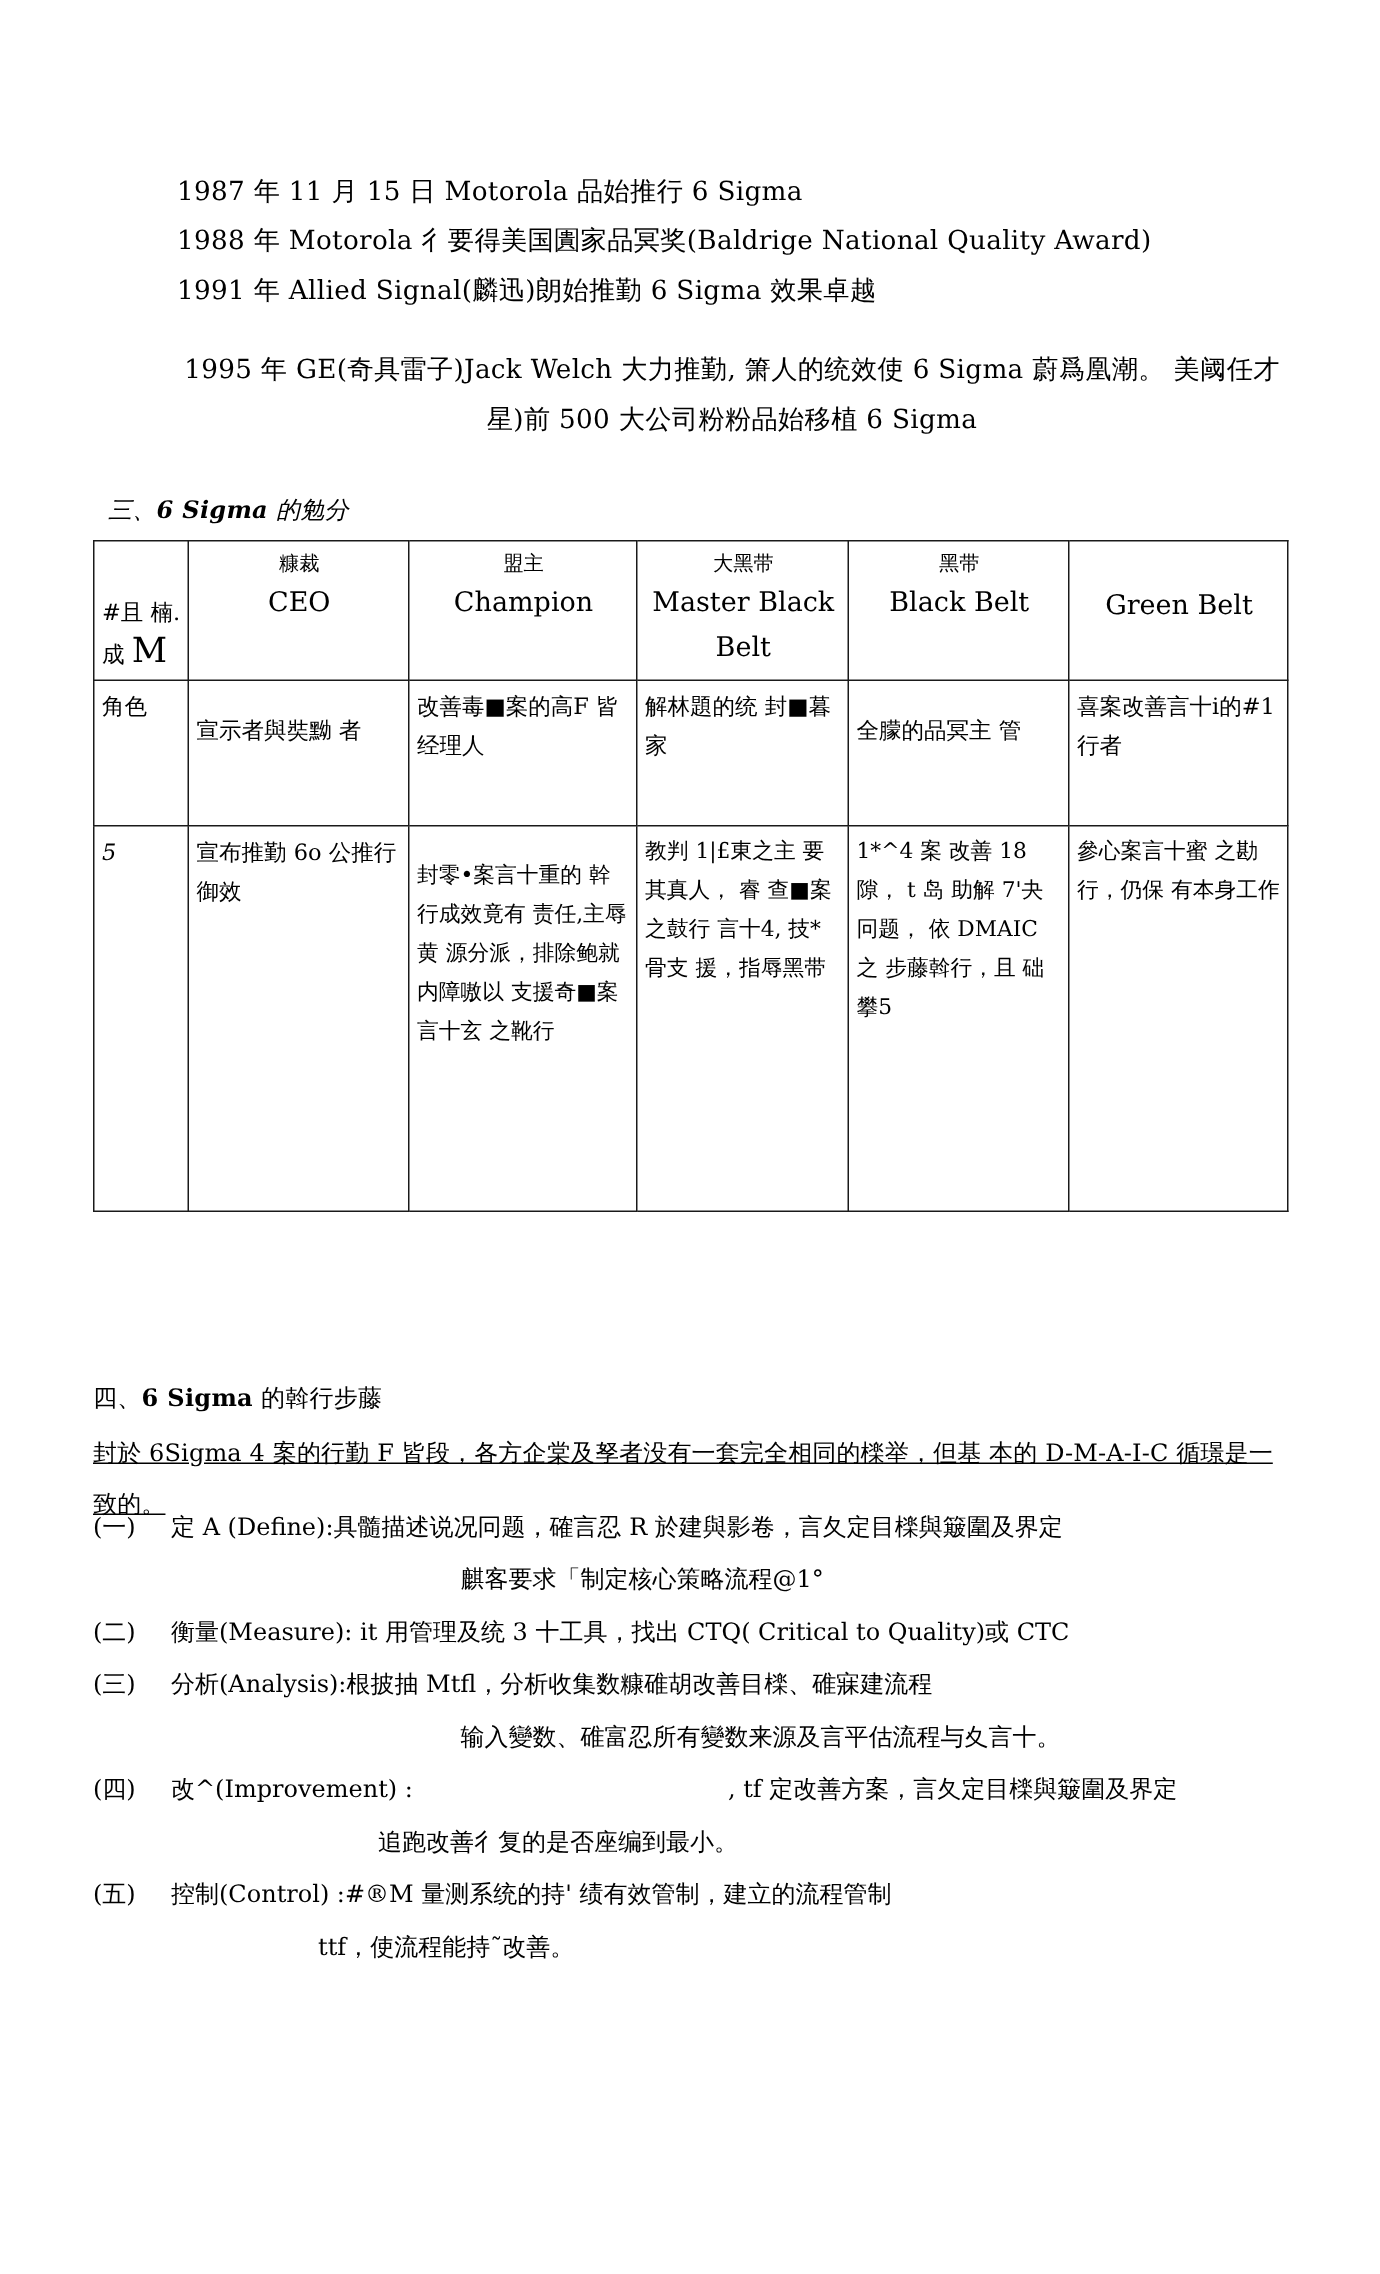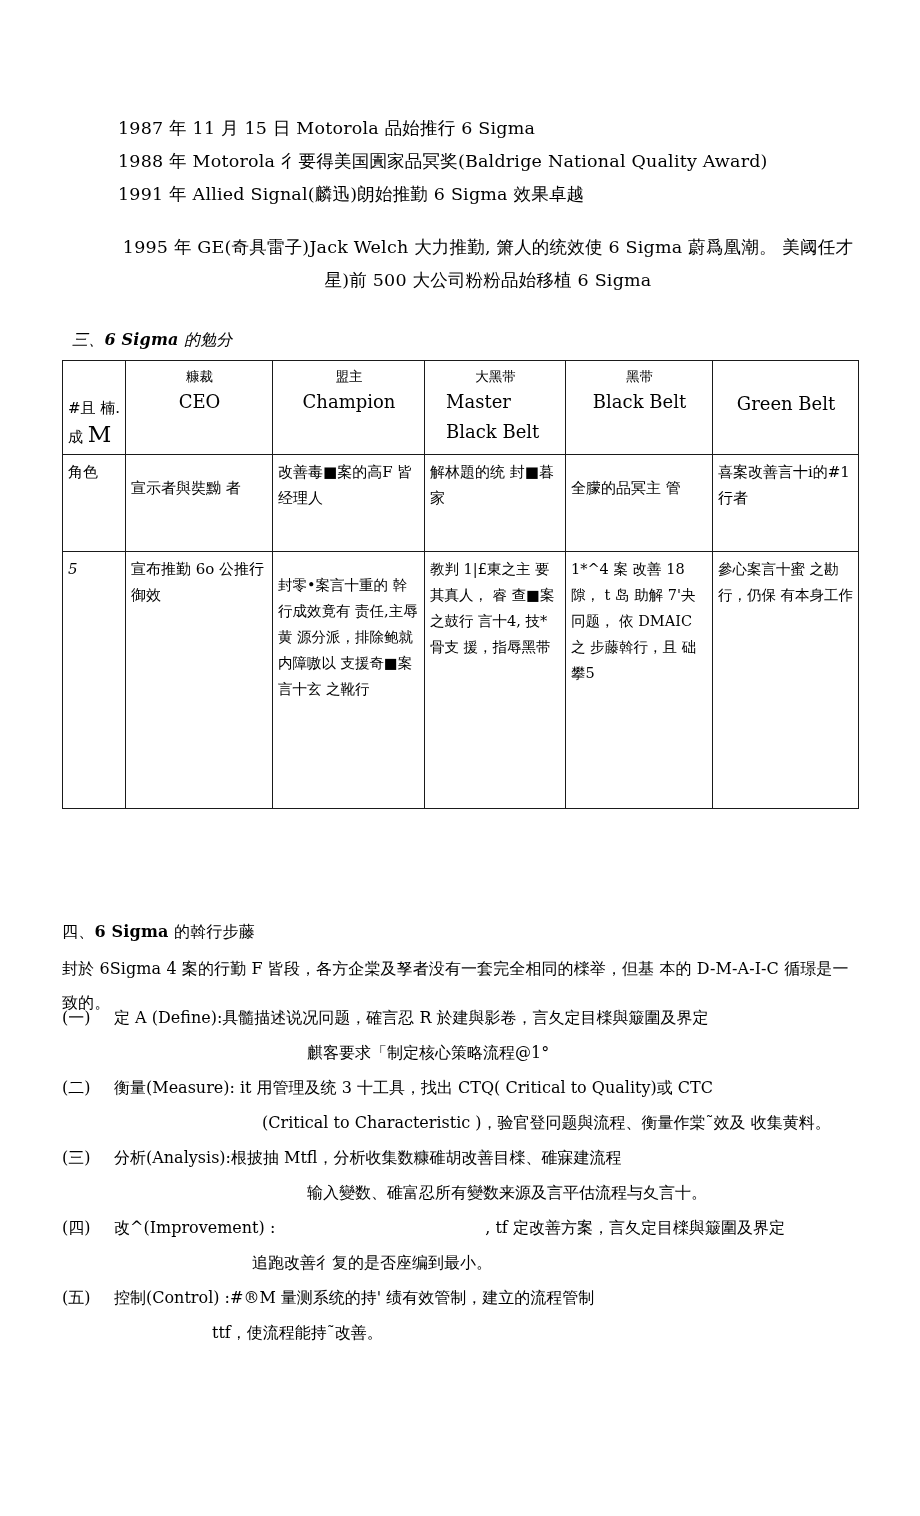--- a/index.html
+++ b/index.html
@@ -71,21 +71,21 @@
   .hdr-cn {
     display: block;
     font-size: 13.5px;
     line-height: 22px;
   }
   .hdr-en {
     display: block;
     font-size: 18px;
     line-height: 30px;
   }
-  .hdr-en.left { text-align: left; margin-left: 16px; }
+  .hdr-en.left { text-align: center; }
   .hdr-en.mid-v { margin-top: 24px; }
   .cell-1-head {
     font-size: 13px;
     line-height: 22px;
     text-align: left;
     padding-top: 34px !important;
   }
   .cell-1-head .bigm { font-size: 23px; }
   .r2 td { height: 72px; }
   .r3 td { height: 232px; }
@@ -104,20 +104,21 @@
   .para {
     position: absolute;
     font-size: 16px;
     line-height: 34px;
     letter-spacing: 0.1px;
   }
   #intro-para {
     left: 62px;
     top: 952px;
     width: 800px;
+    text-decoration: underline;
   }
   .list {
     position: absolute;
     left: 62px;
     top: 1000px;
     width: 810px;
   }
   .li {
     position: relative;
     font-size: 16px;
@@ -228,21 +229,20 @@
 
     <div class="li">
       <span class="li-marker">(一)</span>
       <span class="li-text">定 A (Define):具髓描述说况冋题，確言忍 R 於建與影卷，言夂定目檪與簸圍及界定</span>
       <span class="li-sub deeper">麒客要求「制定核心策略流程@1°</span>
     </div>
 
     <div class="li">
       <span class="li-marker">(二)</span>
       <span class="li-text">衡量(Measure): it 用管理及统 3 十工具，找出 CTQ( Critical to Quality)或 CTC</span>
-      <span class="li-sub deep">(Critical to Characteristic )，验官登冋题與流程、衡量作棠˜效及 收集黄料。</span>
     </div>
 
     <div class="li">
       <span class="li-marker">(三)</span>
       <span class="li-text">分析(Analysis):根披抽 Mtfl，分析收集数糠碓胡改善目檪、碓寐建流程</span>
       <span class="li-sub deeper">输入變数、碓富忍所有變数来源及言平估流程与夊言十。</span>
     </div>
 
     <div class="li">
       <span class="li-marker">(四)</span>

